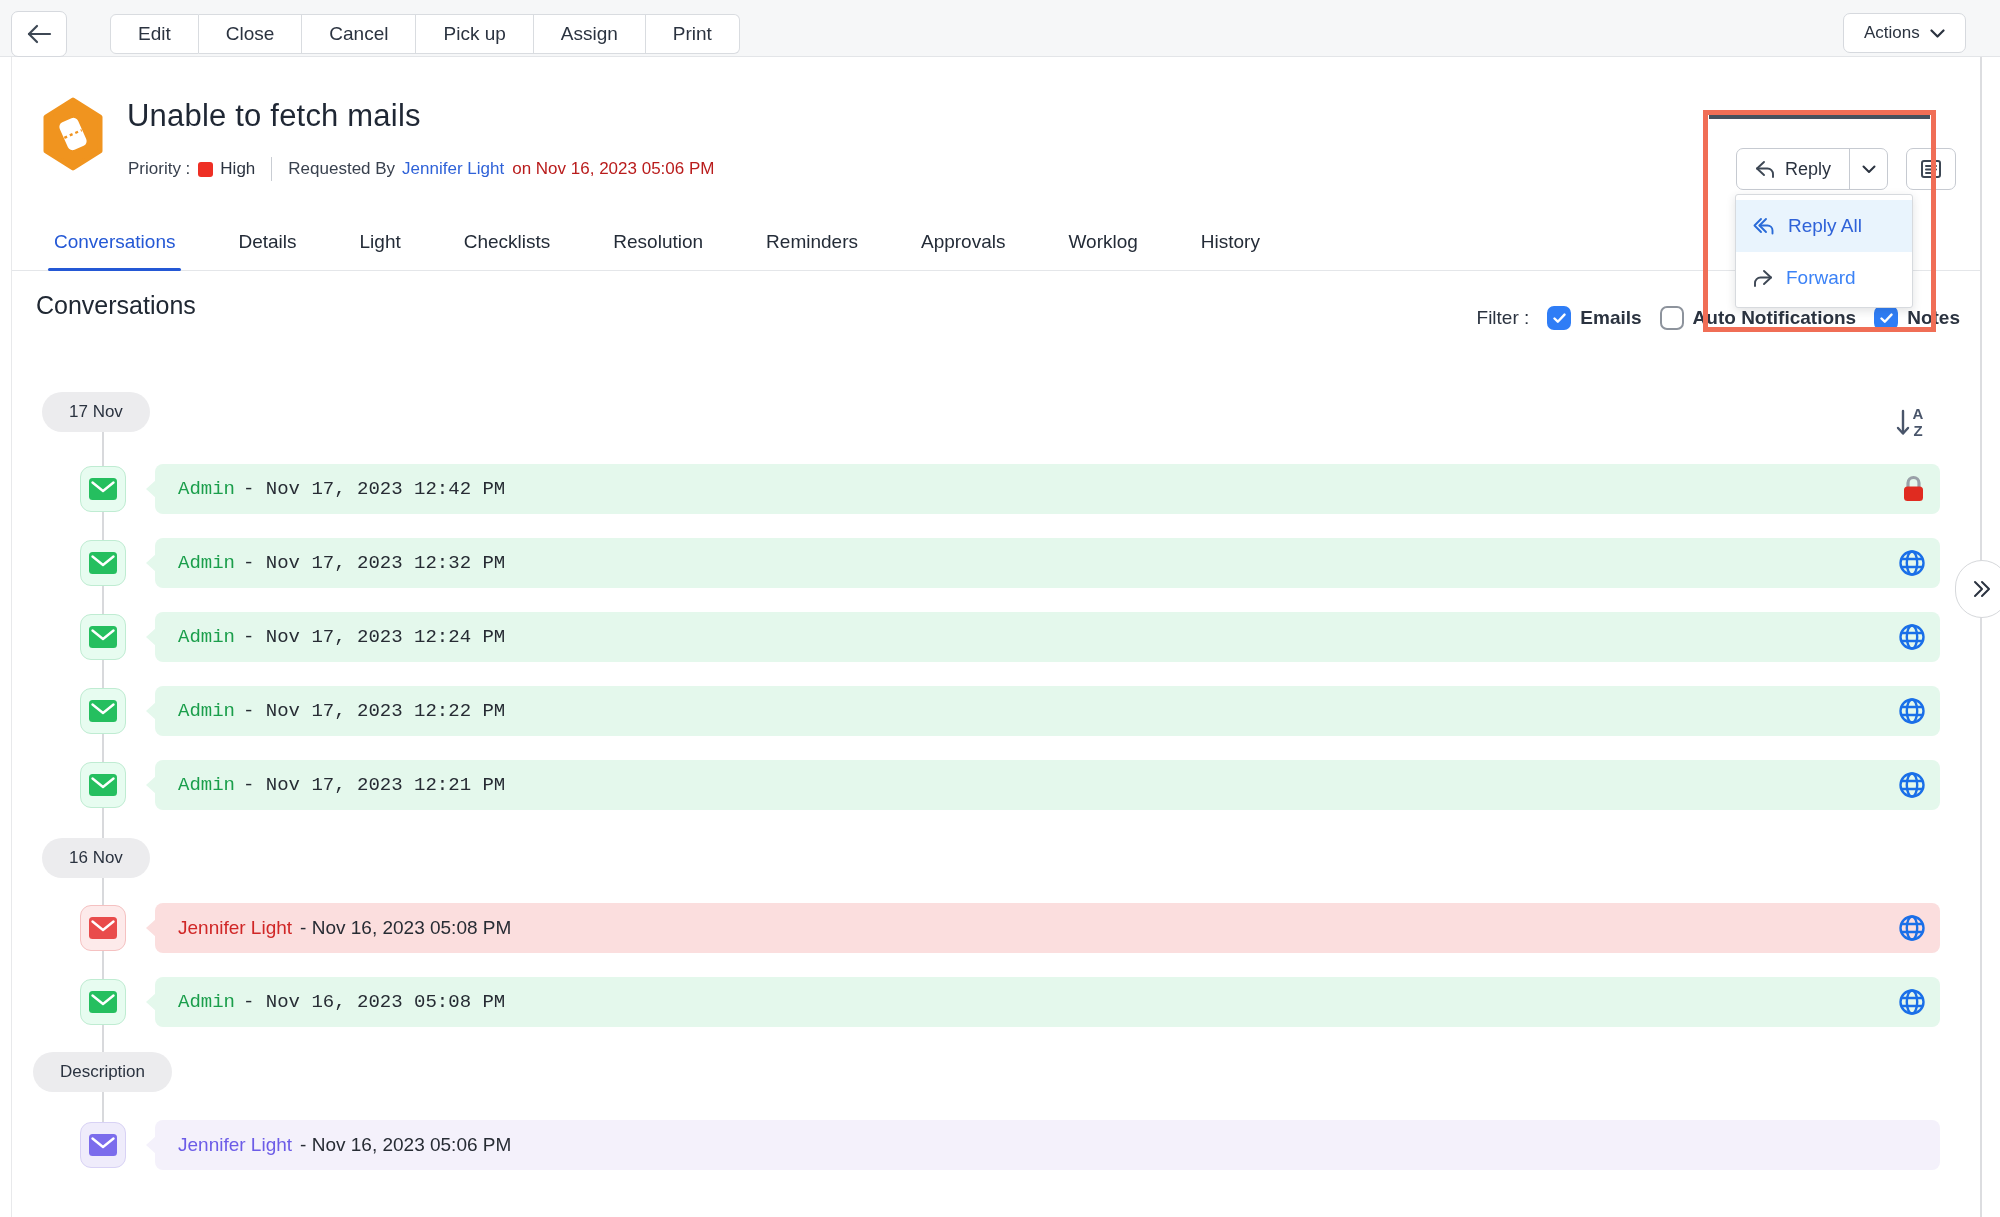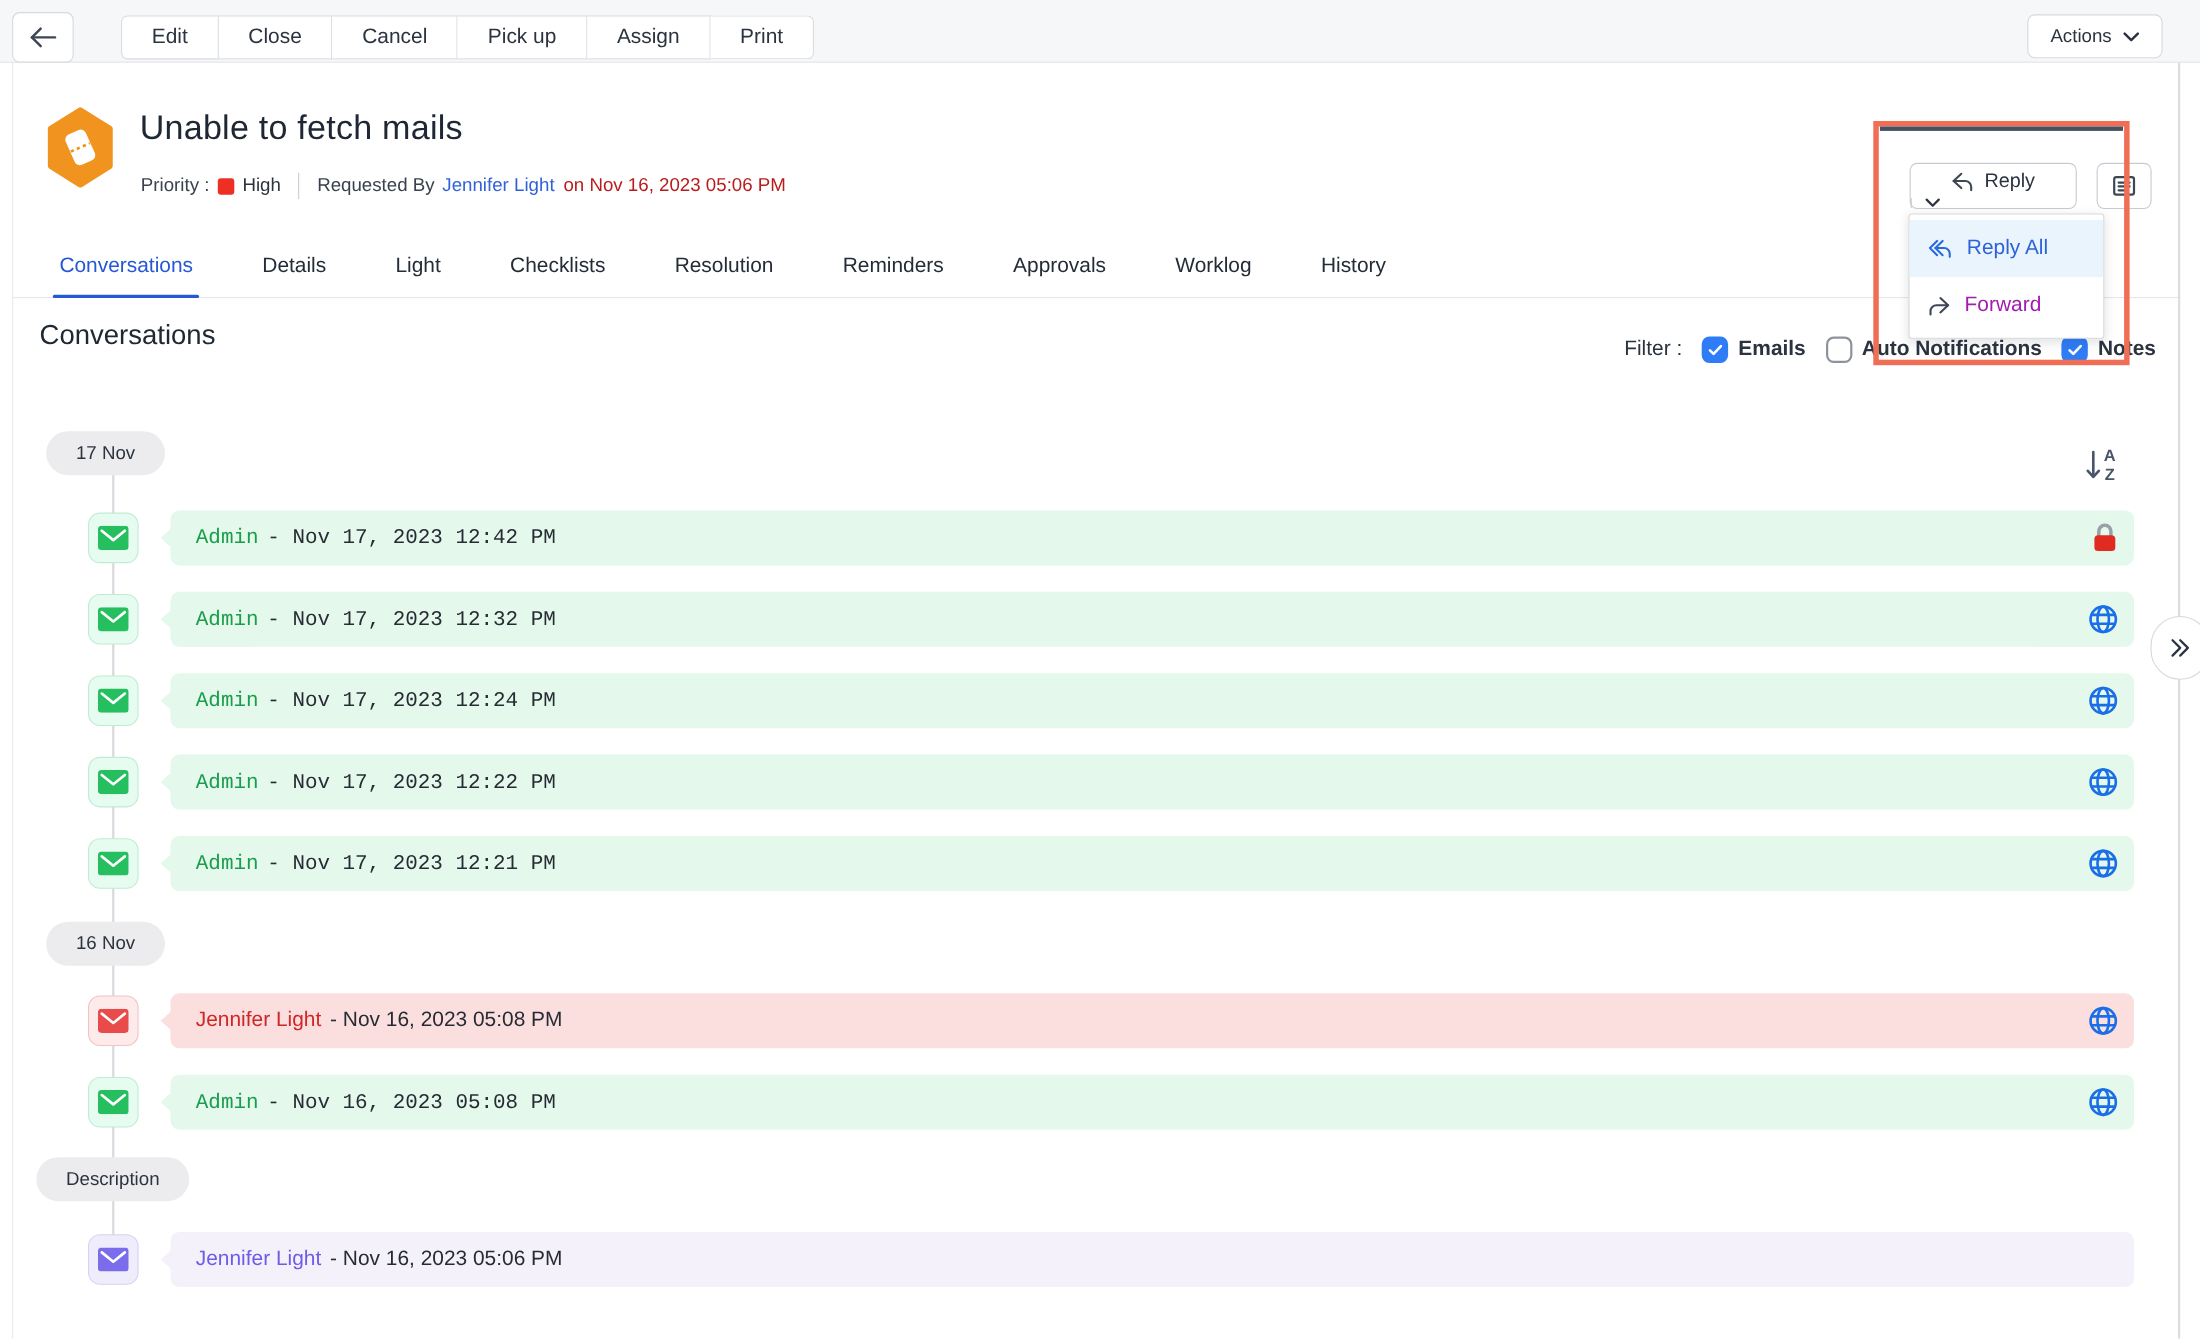--- a/index.html
+++ b/index.html
@@ -82,26 +82,26 @@
   .conv-row.p .mail-box svg { color:var(--purple-icon,#7b6cec); }
 
   .row-1 { top:464px; } .row-2 { top:538px; } .row-3 { top:612px; } .row-4 { top:686px; }
   .row-5 { top:760px; } .row-6 { top:903px; } .row-7 { top:977px; } .row-8 { top:1120px; }
 
   
   .right-divider { position:absolute; left:1980px; top:57px; bottom:0; width:2px; background:#dcdde0; z-index:4; }
   .expander { position:absolute; left:1955px; top:560px; width:54px; height:58px; background:#fff; border:1px solid #d6d8db; border-radius:29px; display:flex; align-items:center; justify-content:center; z-index:5; cursor:pointer; }
 
   
-  .reply-btn { position:absolute; left:1736px; top:148px; width:152px; height:42px; background:#fff; border:1px solid #c6cad1; border-radius:7px; display:flex; z-index:10; cursor:pointer;flex-direction:column; }
+  .reply-btn { position:absolute; left:1736px; top:148px; width:152px; height:42px; background:#fff; border:1px solid #c6cad1; border-radius:7px; display:flex; z-index:10; cursor:pointer; }
   .reply-main { flex:1; display:flex; align-items:center; justify-content:center; gap:10px; font-size:18px; color:#2b3340; }
   .reply-caret { width:38px; border-left:1px solid #c6cad1; display:flex; align-items:center; justify-content:center; }
   .notes-btn { position:absolute; left:1906px; top:148px; width:50px; height:42px; background:#fff; border:1px solid #c6cad1; border-radius:7px; display:flex; align-items:center; justify-content:center; z-index:9; cursor:pointer; }
   .reply-menu { position:absolute; left:1735px; top:194px; width:178px; height:114px; background:#fff; border:1px solid #d7dade; border-radius:3px; box-shadow:0 3px 10px rgba(40,50,60,.14); padding-top:5px; z-index:50; }
-  .menu-item { height:52px; display:flex; align-items:center; gap:13px; padding-left:17px; font-size:19px; color:#a21caf; cursor:pointer; }
+  .menu-item { height:52px; display:flex; align-items:center; gap:13px; padding-left:17px; font-size:19px; color:#3b82f6; cursor:pointer; }
   .menu-item.hl { background:var(--menu-highlight,#e9f4fd); color:var(--link-blue,#2a6bd8); }
 
   
   .annotation { position:absolute; left:1703px; top:110px; width:233px; height:222px; border:5px solid var(--annotation,#f06e56); z-index:60; pointer-events:none; }
   .annotation .ann-topline { position:absolute; left:1px; right:1px; top:0; height:4px; background:#46525f; }
 
   svg { display:block; }
 </style>
 </head>
 <body>

